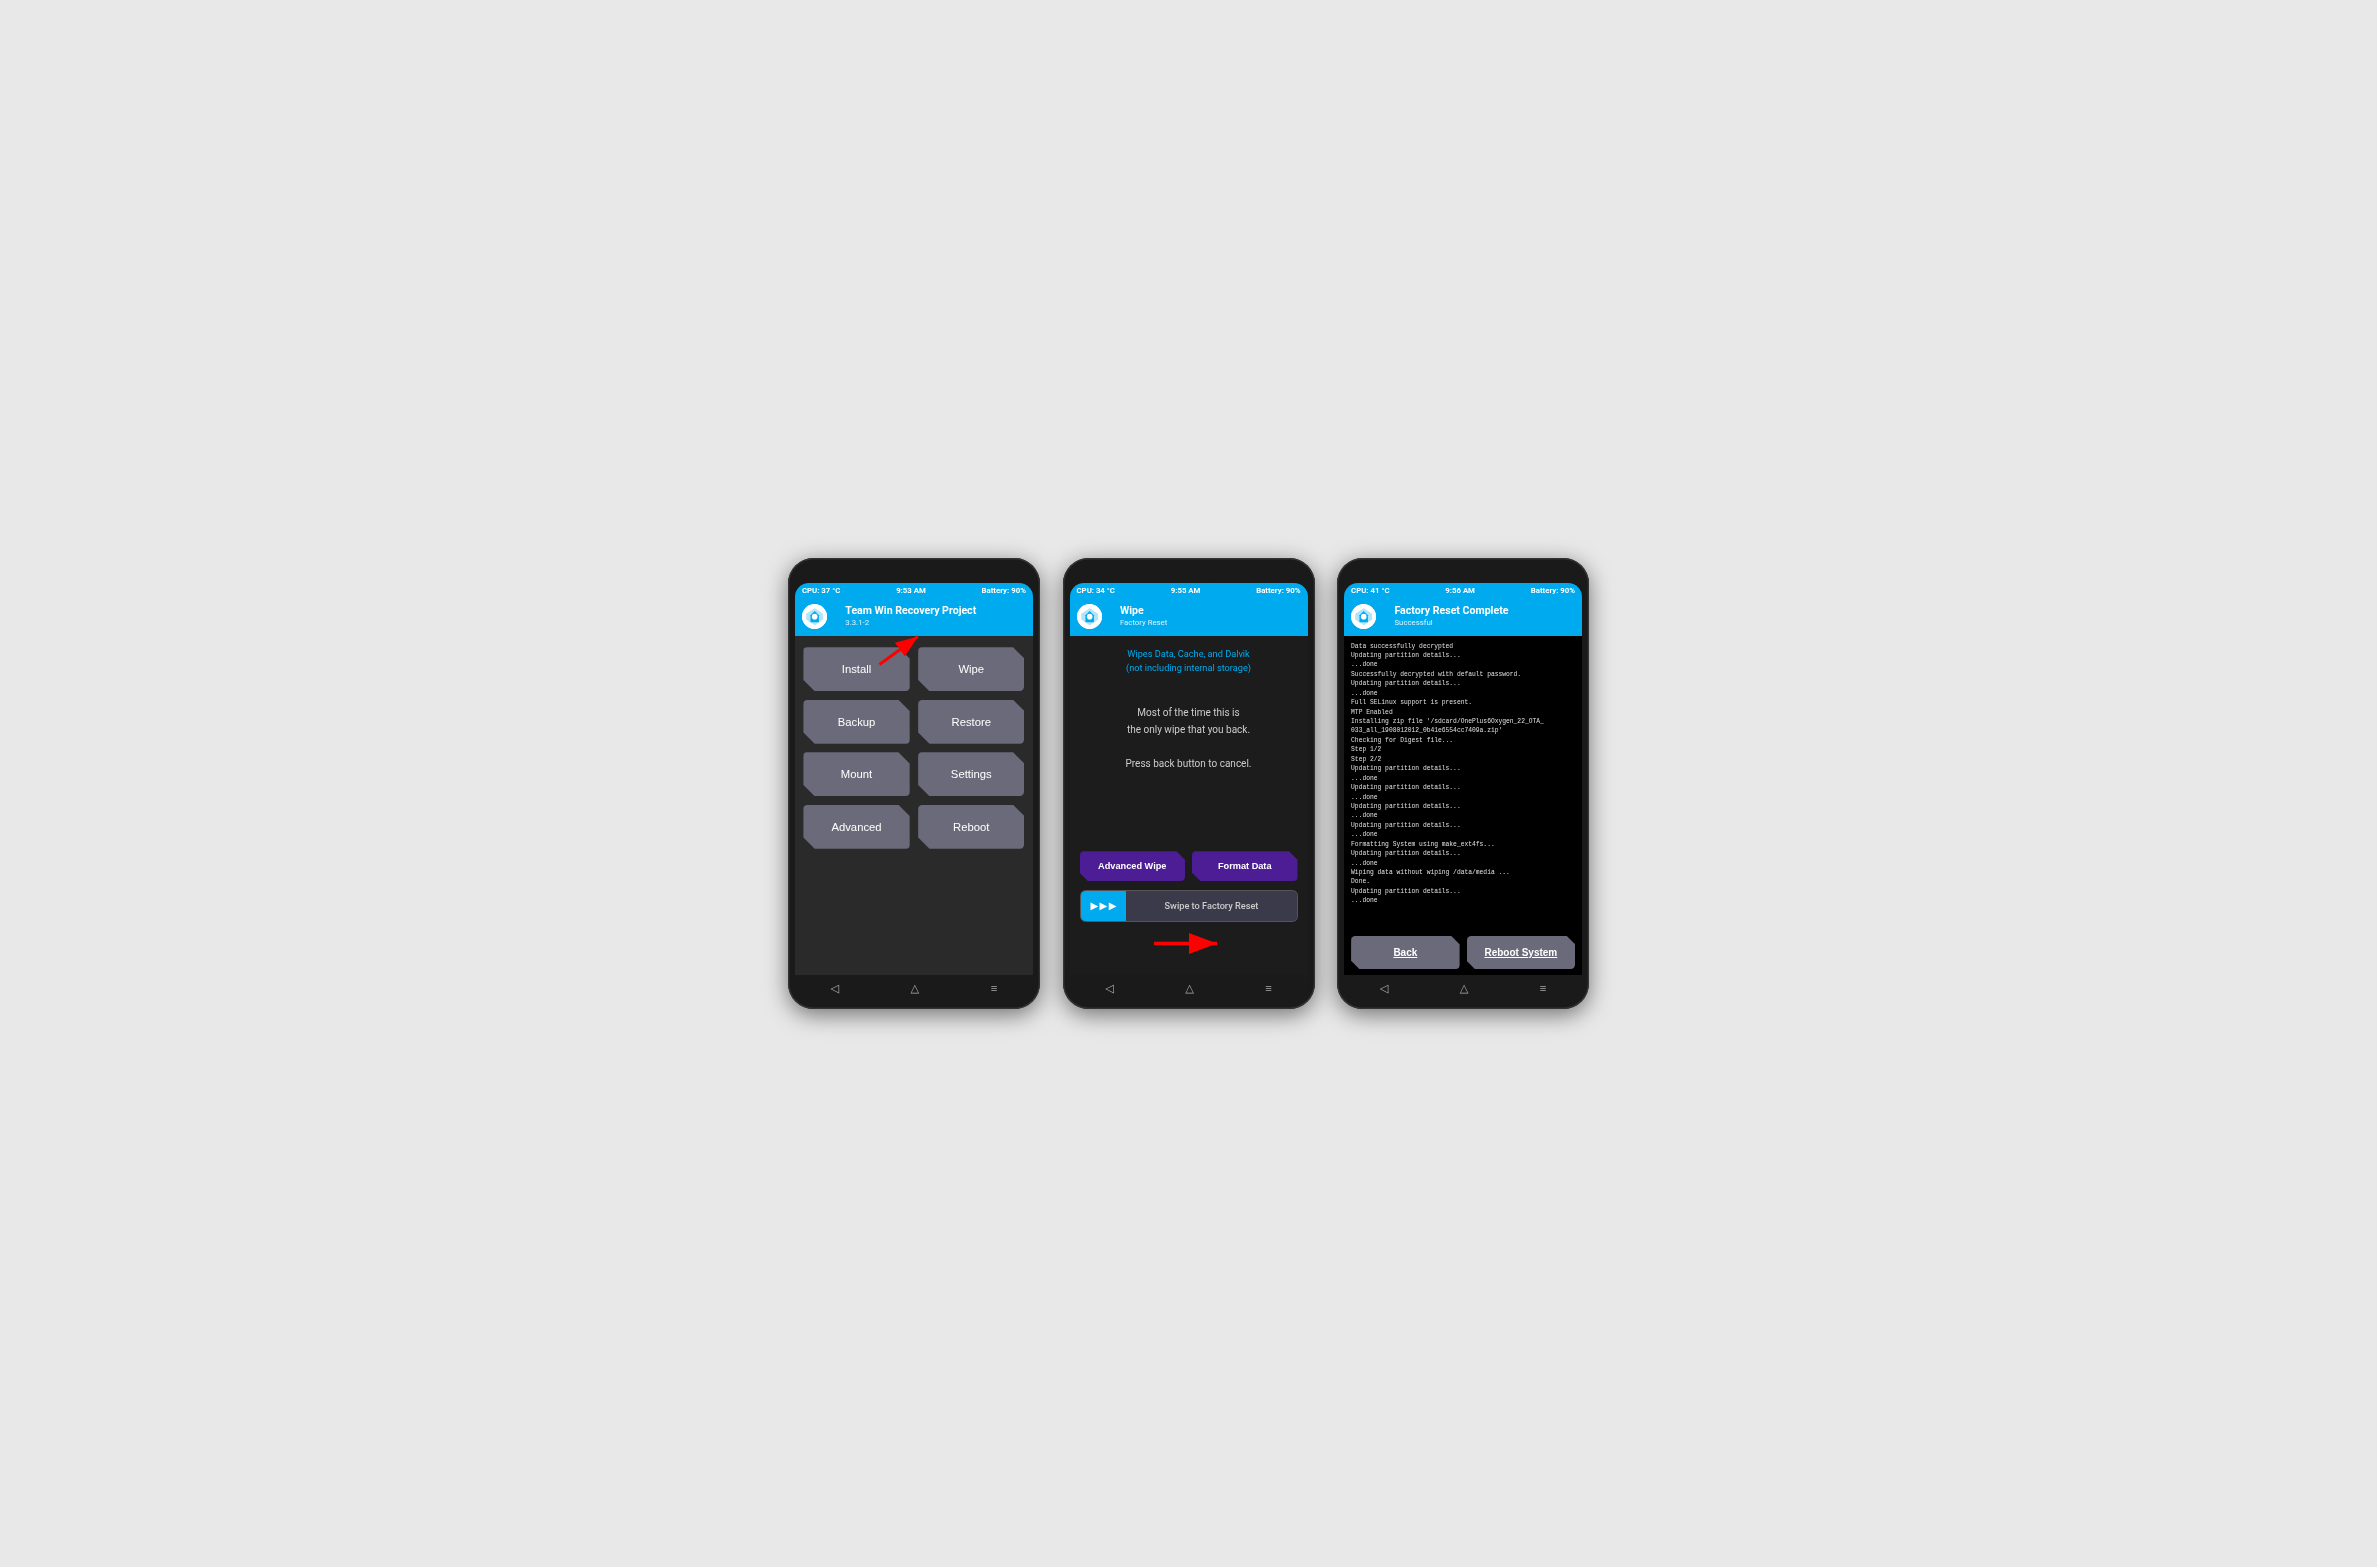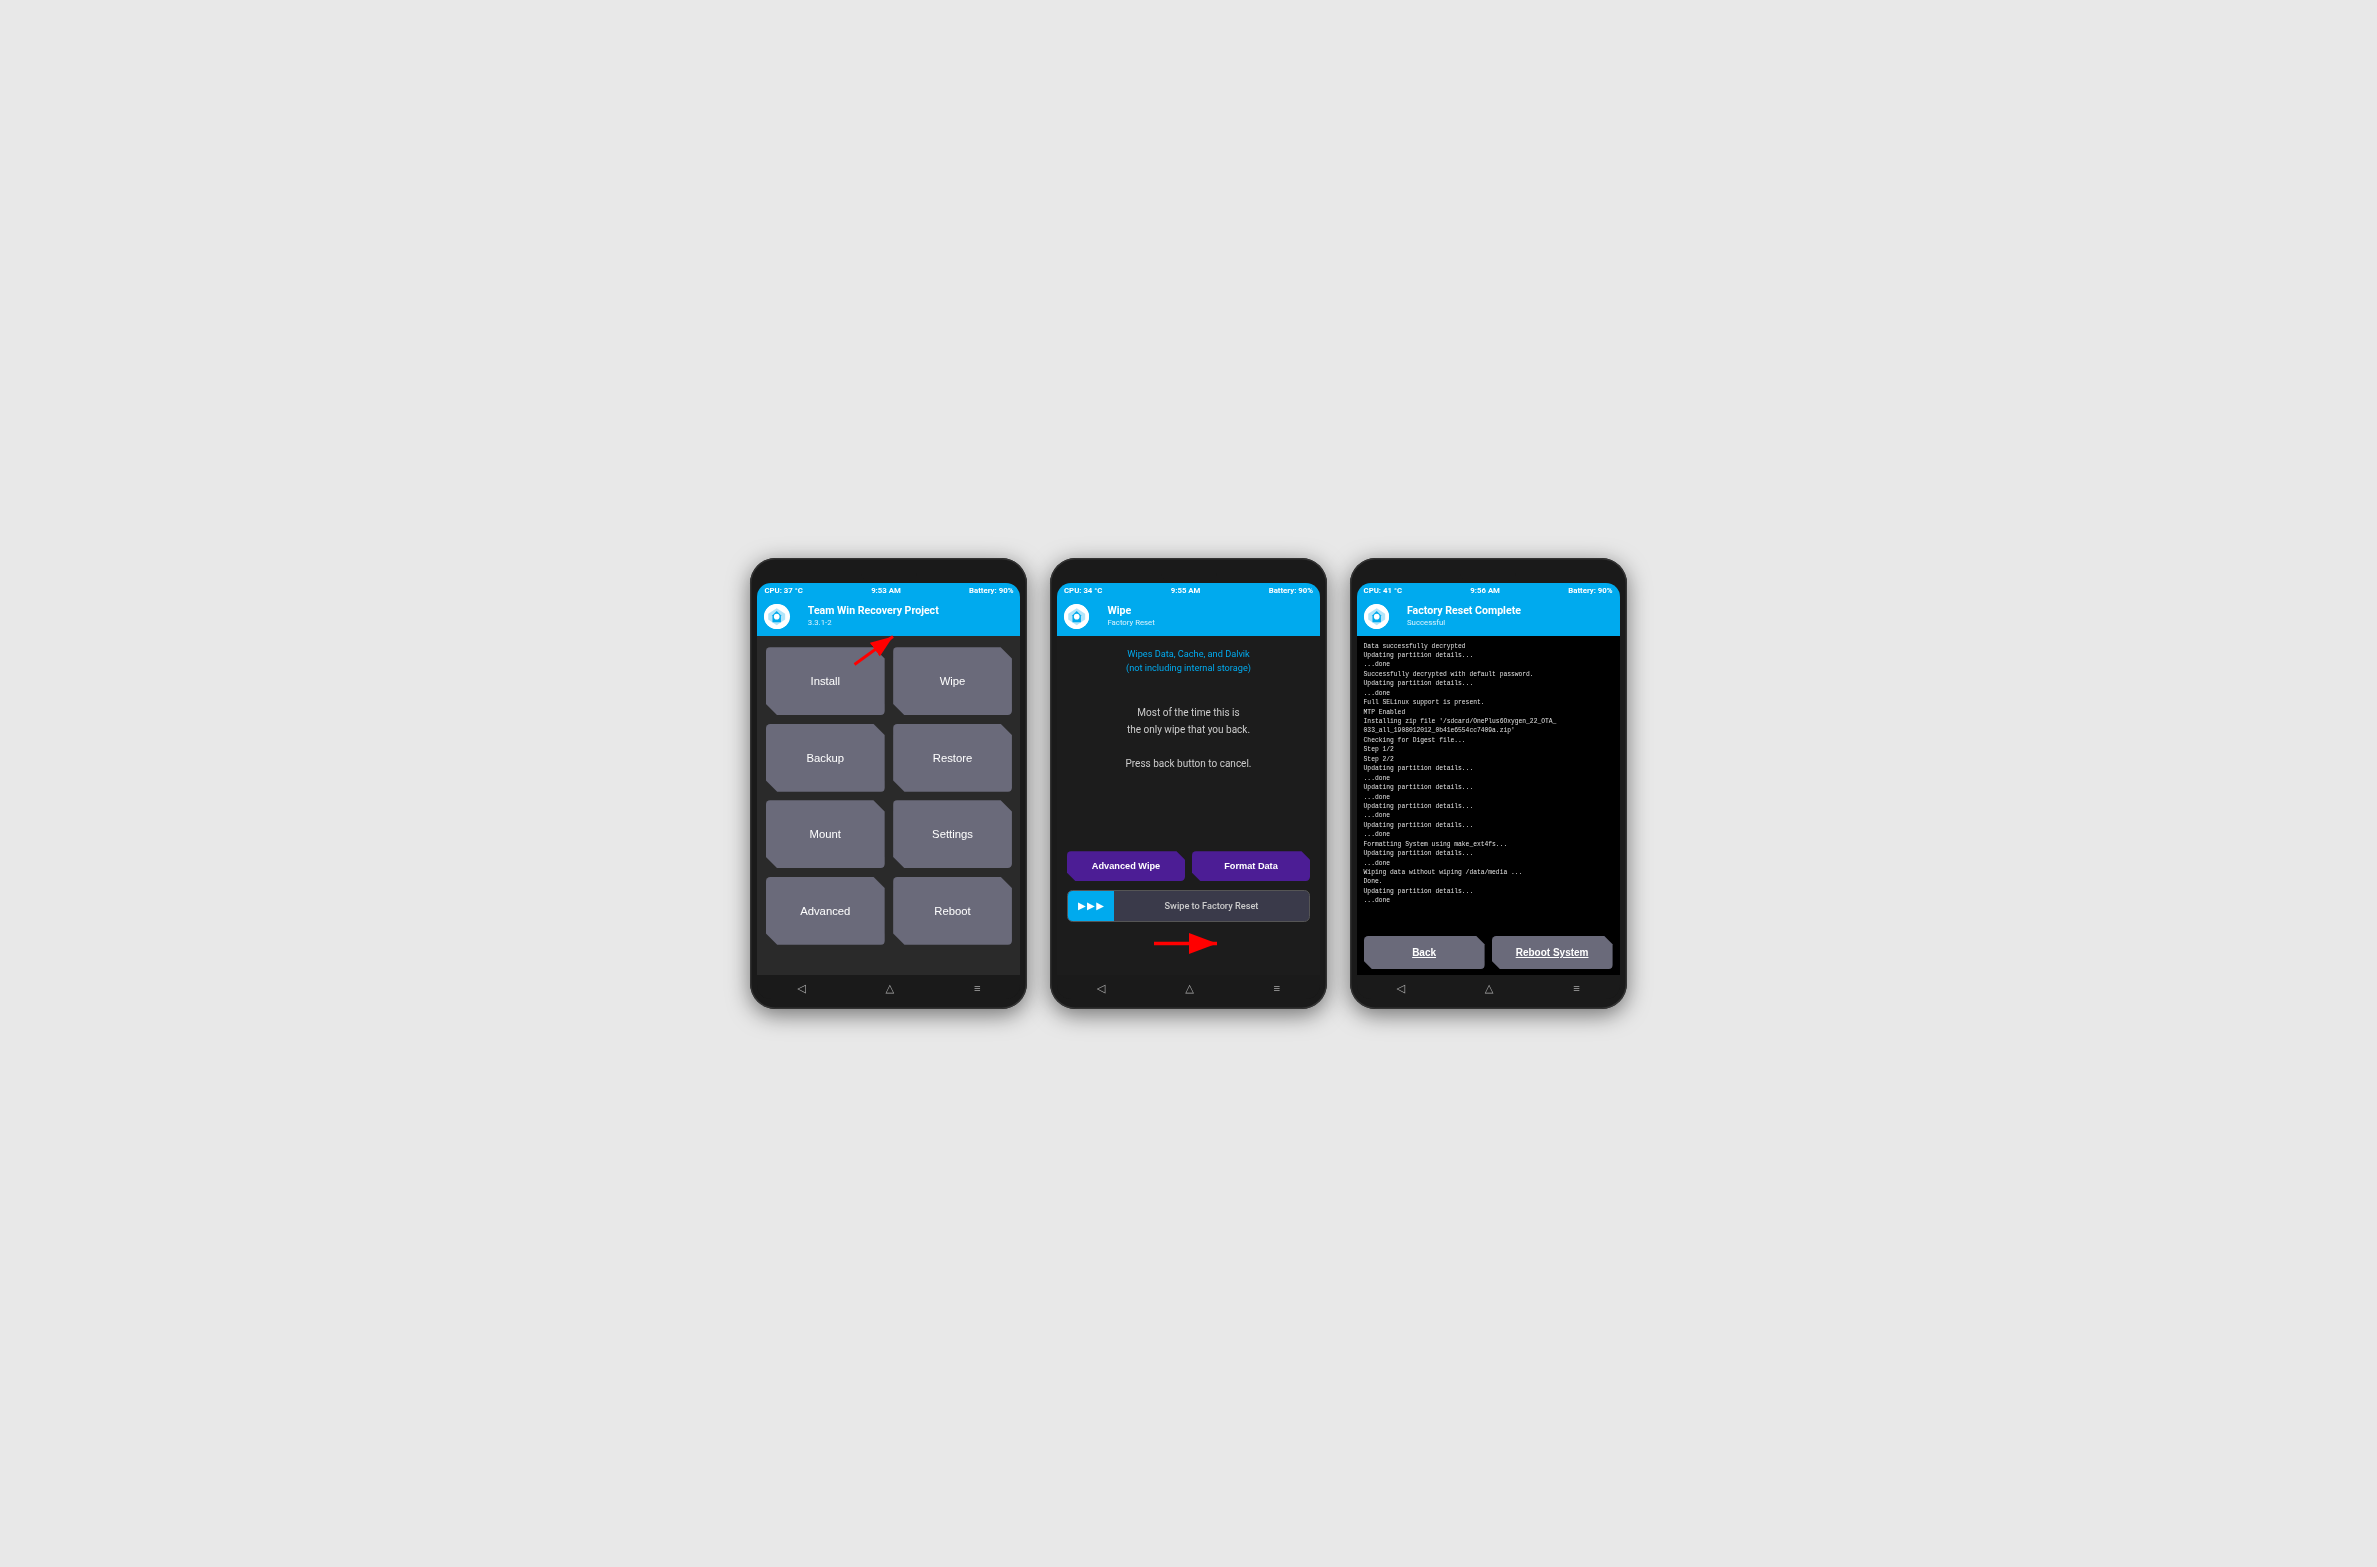--- a/index.html
+++ b/index.html
@@ -15,21 +15,21 @@
     }
 
     .phone-outer {
       background: #1a1a1a;
       border-radius: 25.4px;
       padding: 10px 7px 10px 7px;
       box-shadow: 0 5.6px 22.6px rgba(0,0,0,0.5), inset 0 0 0 1.4px #333;
       display: flex;
       flex-direction: column;
       align-items: center;
-      width: 277px;
+      width: 252px;
     }
 
     .phone-notch-area {
       width: 100%;
       display: flex;
       justify-content: center;
       margin-bottom: 2.8px;
     }
 
     .phone-notch {
@@ -110,21 +110,21 @@
       display: grid;
       grid-template-columns: 1fr 1fr;
       gap: 8.5px;
     }
 
     .menu-btn {
       background: #6a6a7a;
       color: white;
       border: none;
       border-radius: 4.2px;
-      padding: 28px 7px;
+      padding: 16px 7px;
       font-size: 11.3px;
       font-weight: 500;
       cursor: pointer;
       text-align: center;
       clip-path: polygon(0 0, calc(100% - 11.3px) 0, 100% 11.3px, 100% 100%, 11.3px 100%, 0 calc(100% - 11.3px));
       position: relative;
     }
 
     .nav-bar {
       background: #1a1a1a;

